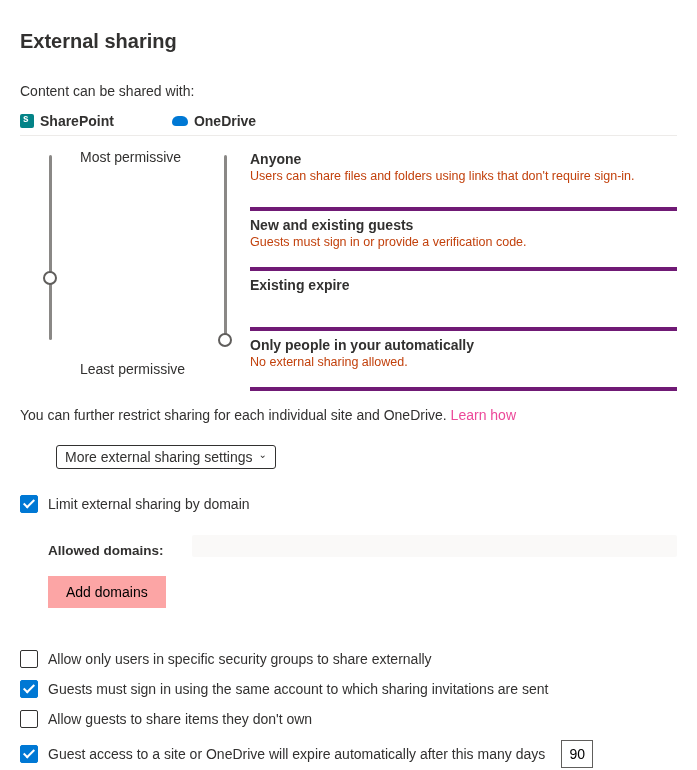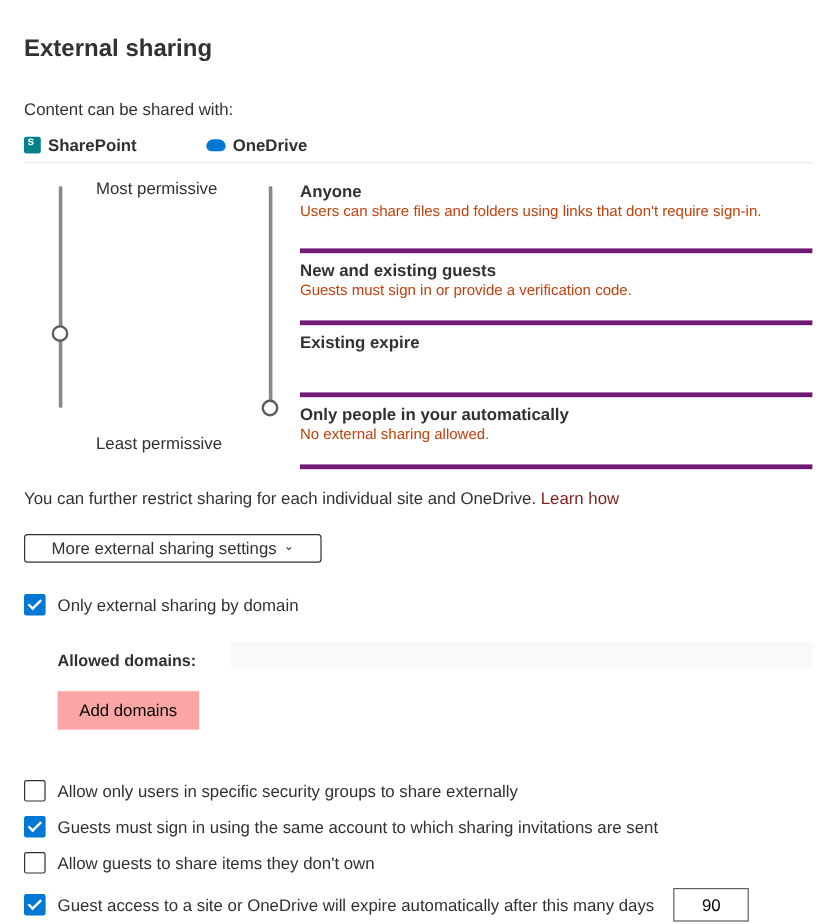--- a/index.html
+++ b/index.html
@@ -112,33 +112,34 @@
   }
   .level-desc {
     font-size: 12.5px;
     color: #c2410c;
   }
   .restrict-note {
     margin: 16px 0 22px 0;
     font-size: 14px;
   }
   .link {
-    color: #7f1d1d;
+    color: #ec4899;
     cursor: pointer;
   }
   .expander {
     display: inline-flex;
     align-items: flex-start;
     gap: 6px;
     border: 1.5px solid #323130;
     border-radius: 3px;
-    padding: 3px 22px;
+    padding: 3px 8px;
     font-size: 14px;
     cursor: pointer;
     margin-bottom: 14px;
+    margin-left: 36px;
   }
   .chevron {
     font-size: 10px;
   }
   .checkbox-row {
     display: flex;
     align-items: center;
     gap: 10px;
     margin: 12px 0;
     font-size: 14px;
@@ -189,21 +190,21 @@
     display: inline-block;
     padding: 8px 18px;
     background: #fca5a5;
     border: none;
     font-size: 14px;
     cursor: pointer;
     margin-top: 10px;
     margin-bottom: 18px;
   }
   .num-input {
-    width: 63px;
+    width: 32px;
     height: 28px;
     border: 1px solid #605e5c;
     text-align: center;
     font-size: 14px;
     margin-left: 6px;
   }
   .gap-above { margin-top: 24px; }
 </style>
 </head>
 <body>
@@ -263,21 +264,21 @@
   <span>You can further restrict sharing for each individual site and OneDrive. </span><span class="link">Learn how</span>
 </div>
 
 <div class="expander">
   <span>More external sharing settings</span>
   <span class="chevron">⌄</span>
 </div>
 
 <div class="checkbox-row">
   <div class="cb checked"></div>
-  <span>Only external sharing by domain</span>
+  <span>Limit external sharing by domain</span>
 </div>
 
 <div class="indent">
   <div class="allowed-row">
     <div class="allowed-label">Allowed domains:</div>
     <div class="allowed-box"></div>
   </div>
   <button class="btn">Add domains</button>
 </div>
 

